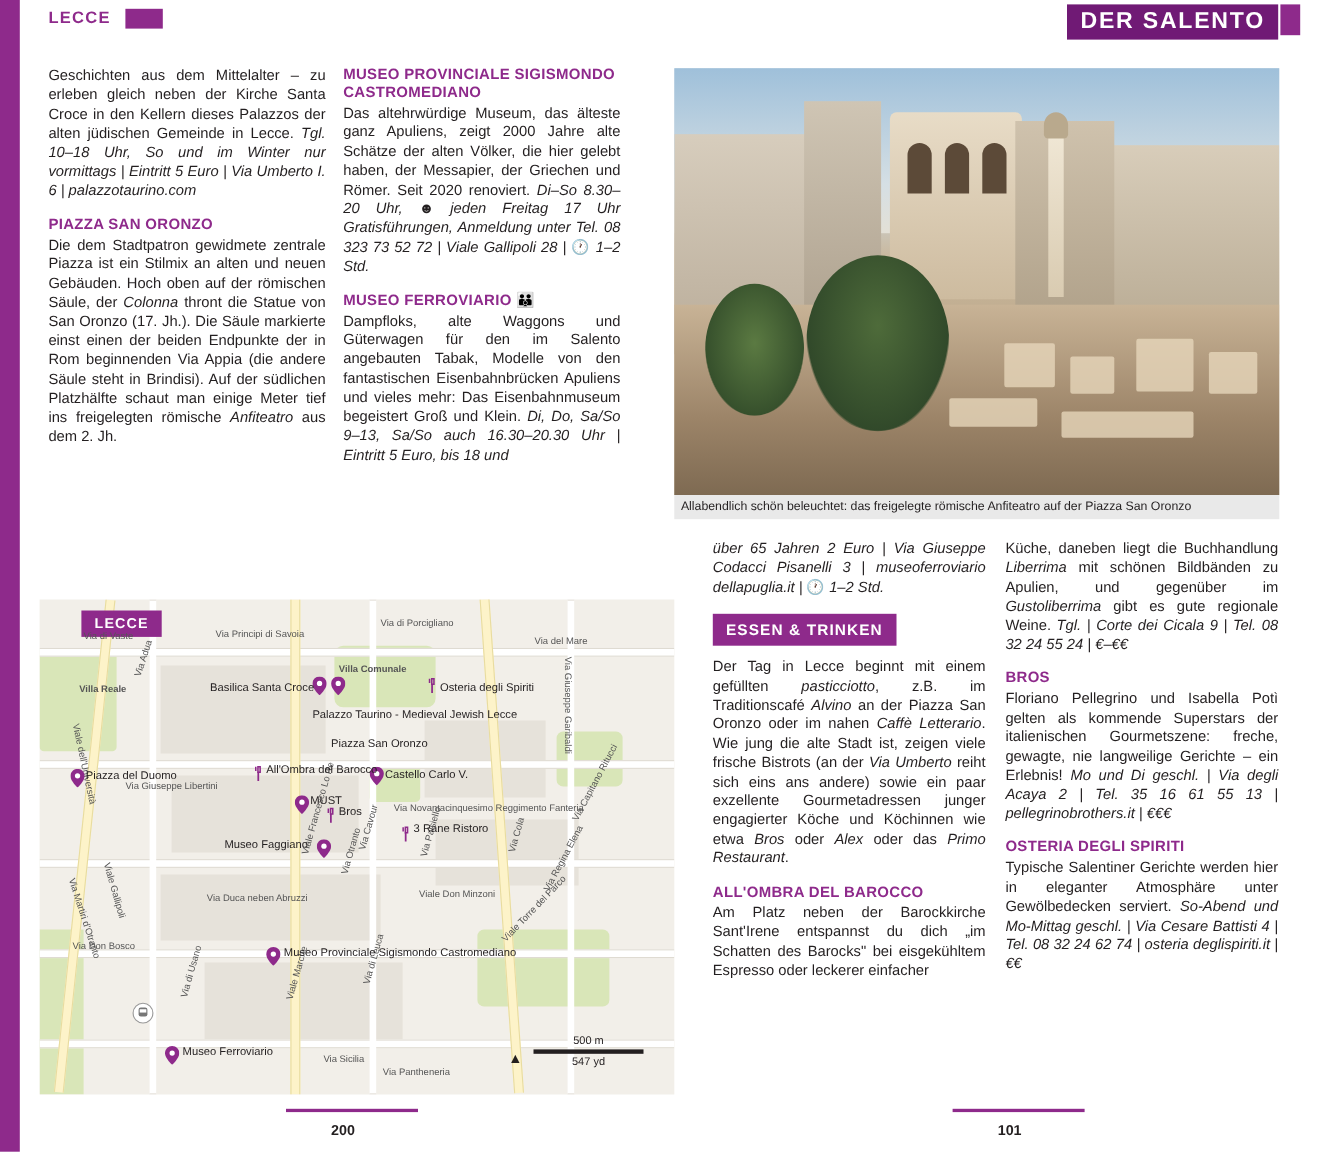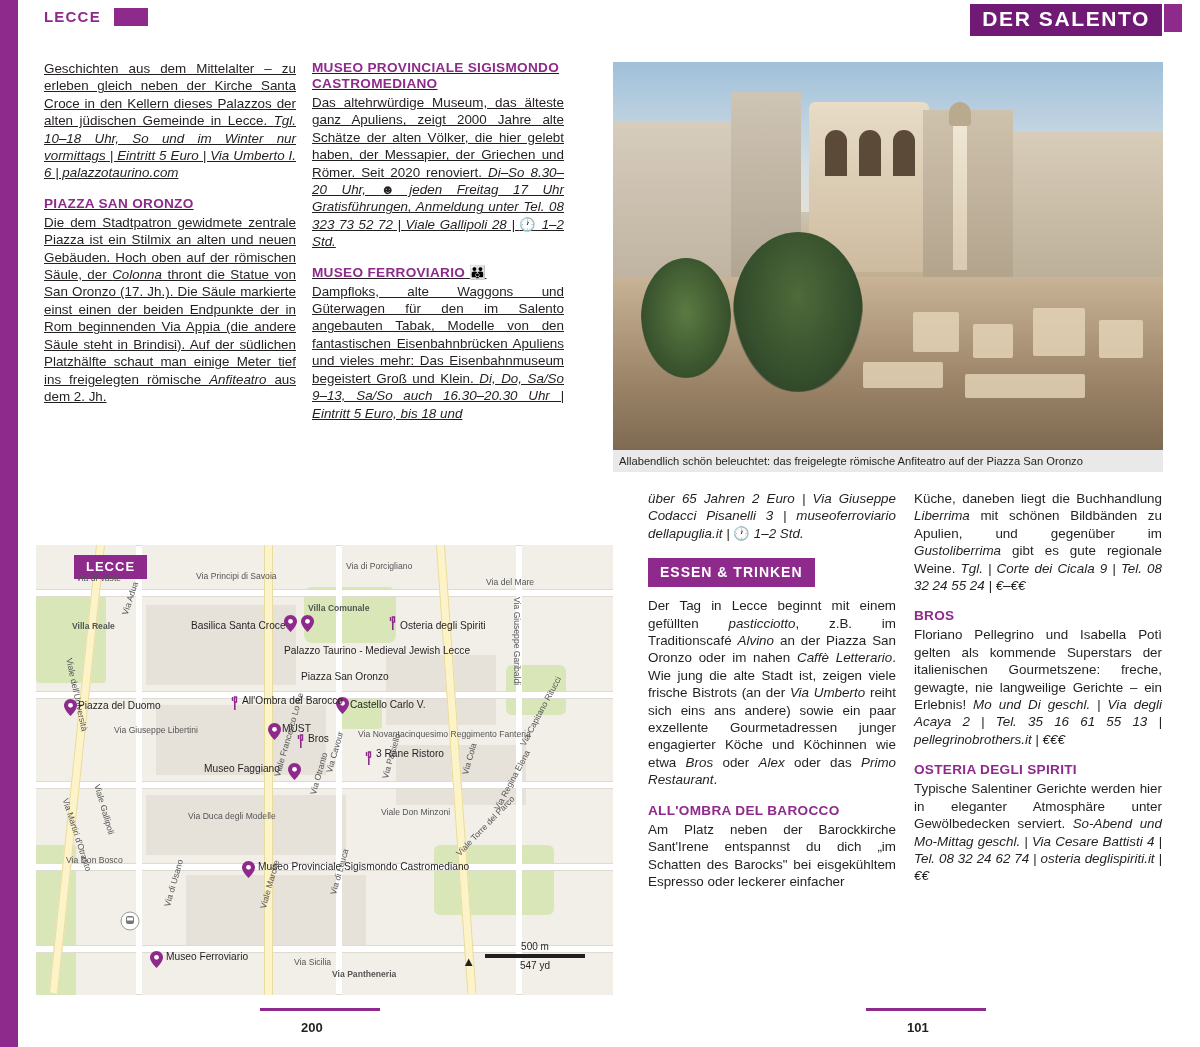--- a/index.html
+++ b/index.html
@@ -42,21 +42,21 @@
     font-size:21px; font-weight:bold; letter-spacing:1.6px;
     color:#ffffff; background:#701a75;
     padding:3px 12px 5px 12px;
   }
   .hdr-right-tail {
     position:absolute; right:18px; top:4px; width:18px; height:28px;
     background:#8e2a8b;
   }
 
   
-  .col { position:absolute; top:60px;text-decoration:underline; }
+  .col { position:absolute; top:60px; }
   .col1 { left:26px; width:252px; }
   .col2 { left:294px; width:252px; }
 
   p, .para {
     font-size:13.4px; line-height:17.4px;
     text-align:justify; margin:0 0 0 0;
     hyphens:auto;
   }
   .h-purple {
     color:#8e2a8b; font-weight:bold; font-size:13.6px;
@@ -313,40 +313,40 @@
       <div class="map-label" style="left:36px;top:76px;font-weight:bold;">Villa Reale</div>
       <div class="map-label" style="left:272px;top:58px;font-weight:bold;">Villa Comunale</div>
 
       <div class="map-label" style="left:40px;top:28px;">Via di Vaste</div>
       <div class="map-label" style="left:160px;top:26px;">Via Principi di Savoia</div>
       <div class="map-label" style="left:310px;top:16px;">Via di Porcigliano</div>
       <div class="map-label" style="left:450px;top:32px;text-align:center;">Via del Mare</div>
       <div class="map-label" style="left:486px;top:52px;transform:rotate(90deg);transform-origin:left top;">Via Giuseppe Garibaldi</div>
       <div class="map-label" style="left:84px;top:68px;transform:rotate(-72deg);transform-origin:left top;">Via Adua</div>
       <div class="map-label" style="left:38px;top:112px;transform:rotate(78deg);transform-origin:left top;">Viale dell'Università</div>
-      <div class="map-label" style="left:78px;top:180px;">Via Giuseppe Libertini</div>
+      <div class="map-label" style="left:78px;top:164px;">Via Giuseppe Libertini</div>
       <div class="map-label" style="left:322px;top:184px;">Via Novantacinquesimo Reggimento Fanteria</div>
       <div class="map-label" style="left:482px;top:198px;transform:rotate(-62deg);transform-origin:left top;">Via Capitano Ritucci</div>
       <div class="map-label" style="left:66px;top:238px;transform:rotate(74deg);transform-origin:left top;">Viale Gallipoli</div>
       <div class="map-label" style="left:236px;top:230px;transform:rotate(-74deg);transform-origin:left top;">Viale Francesco Lo Re</div>
       <div class="map-label" style="left:288px;top:226px;transform:rotate(-74deg);transform-origin:left top;">Via Cavour</div>
       <div class="map-label" style="left:272px;top:248px;transform:rotate(-74deg);transform-origin:left top;">Via Otranto</div>
       <div class="map-label" style="left:344px;top:232px;transform:rotate(-74deg);transform-origin:left top;">Via Paisiello</div>
       <div class="map-label" style="left:424px;top:228px;transform:rotate(-74deg);transform-origin:left top;">Via Cola</div>
       <div class="map-label" style="left:456px;top:262px;transform:rotate(-62deg);transform-origin:left top;">Via Regina Elena</div>
       <div class="map-label" style="left:34px;top:252px;transform:rotate(72deg);transform-origin:left top;">Via Martiri d'Otranto</div>
-      <div class="map-label" style="left:152px;top:266px;">Via Duca degli Modelle</div>
+      <div class="map-label" style="left:152px;top:266px;">Via Duca neben Abruzzi</div>
       <div class="map-label" style="left:310px;top:262px;padding-left:35px;">Viale Don Minzoni</div>
       <div class="map-label" style="left:30px;top:310px;">Via Don Bosco</div>
       <div class="map-label" style="left:418px;top:306px;transform:rotate(-46deg);transform-origin:left top;">Viale Torre del Parco</div>
       <div class="map-label" style="left:126px;top:360px;transform:rotate(-74deg);transform-origin:left top;">Via di Usano</div>
       <div class="map-label" style="left:222px;top:362px;transform:rotate(-74deg);transform-origin:left top;">Viale Marche</div>
       <div class="map-label" style="left:292px;top:348px;transform:rotate(-74deg);transform-origin:left top;">Via di Leuca</div>
       <div class="map-label" style="left:258px;top:412px;">Via Sicilia</div>
-      <div class="map-label" style="left:296px;top:424px;font-weight:bold;">Via Pantheneria</div>
+      <div class="map-label" style="left:312px;top:424px;">Via Pantheneria</div>
 
       <div class="pin" style="left:248px;top:70px;">
           <svg width="13" height="17" viewBox="0 0 13 17">
             <path d="M6.5 0C2.9 0 0 2.9 0 6.5 0 11 6.5 17 6.5 17S13 11 13 6.5C13 2.9 10.1 0 6.5 0z" fill="#8e2a8b"></path>
             <circle cx="6.5" cy="6.3" r="2.4" fill="#fff"></circle>
           </svg>
         </div>
       <div class="pin" style="left:265px;top:70px;">
           <svg width="13" height="17" viewBox="0 0 13 17">
             <path d="M6.5 0C2.9 0 0 2.9 0 6.5 0 11 6.5 17 6.5 17S13 11 13 6.5C13 2.9 10.1 0 6.5 0z" fill="#8e2a8b"></path>

